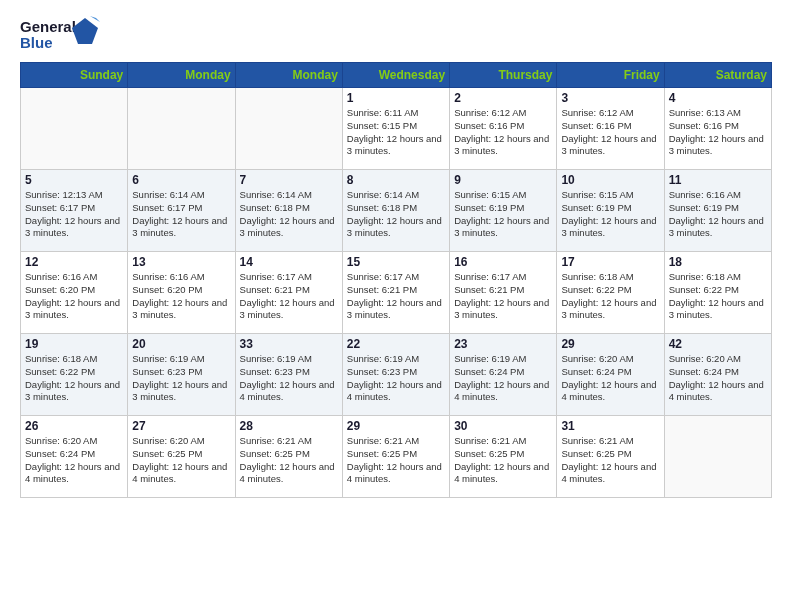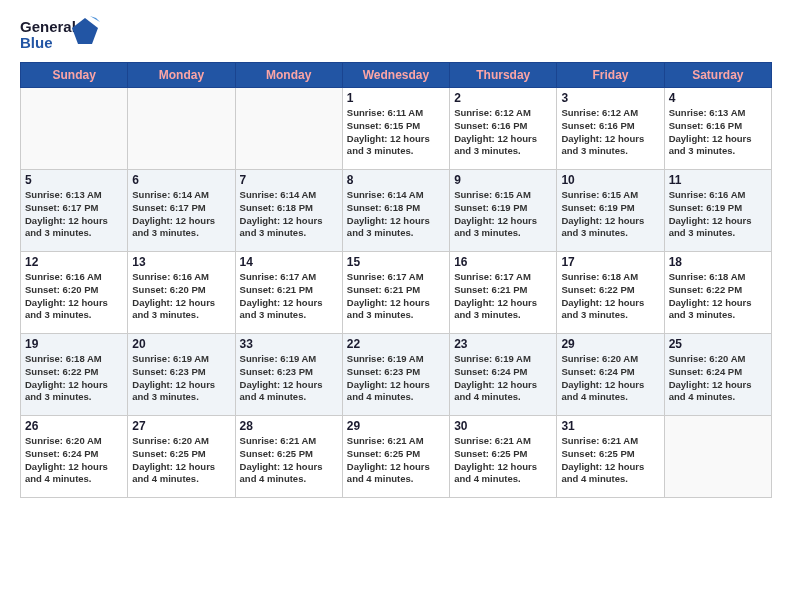--- a/index.html
+++ b/index.html
@@ -43,25 +43,25 @@
       font-size: 14px;
       color: #444;
     }
     .calendar {
       width: 100%;
       border-collapse: collapse;
       border: 1px solid #ccc;
     }
     .calendar th {
       background: #2255a4;
-      color: #fca5a5;
+      color: #84cc16;
       font-size: 12px;
       font-weight: bold;
       padding: 5px 4px;
-      text-align: center;
+      text-align: right;
       border: 1px solid #1a4490;
     }
     .calendar td {
       width: calc(100% / 7);
       vertical-align: top;
       border: 1px solid #ccc;
       padding: 3px 4px;
       background: #fff;
       min-height: 72px;
       height: 82px;
@@ -76,21 +76,20 @@
       font-size: 12px;
       font-weight: bold;
       color: #1a1a2e;
       display: block;
       margin-bottom: 2px;
     }
     .day-info {
       font-size: 9.5px;
       color: #333;
       line-height: 1.35;
-      font-weight: bold;
     }
     .empty { background: #f9f9f9 !important; }
   </style>
 </head>
 <body>
 
 <div class="page">
   <div class="header">
     <div class="logo">
       <svg class="logo-icon" viewBox="0 0 80 36" style="width: 80px; height: 36px;">
@@ -148,21 +147,21 @@
             <span class="day-num">4</span>
             <div class="day-info">Sunrise: 6:13 AM
 Sunset: 6:16 PM
 Daylight: 12 hours
 and 3 minutes.</div>
           </td>
         </tr>
         <tr>
           <td>
             <span class="day-num">5</span>
-            <div class="day-info">Sunrise: 6:13 AM
+            <div class="day-info">Sunrise: 12:13 AM
 Sunset: 6:17 PM
 Daylight: 12 hours
 and 3 minutes.</div>
           </td>
           <td>
             <span class="day-num">6</span>
             <div class="day-info">Sunrise: 6:14 AM
 Sunset: 6:17 PM
 Daylight: 12 hours
 and 3 minutes.</div>
@@ -291,21 +290,21 @@
 and 4 minutes.</div>
           </td>
           <td>
             <span class="day-num">29</span>
             <div class="day-info">Sunrise: 6:20 AM
 Sunset: 6:24 PM
 Daylight: 12 hours
 and 4 minutes.</div>
           </td>
           <td>
-            <span class="day-num">25</span>
+            <span class="day-num">42</span>
             <div class="day-info">Sunrise: 6:20 AM
 Sunset: 6:24 PM
 Daylight: 12 hours
 and 4 minutes.</div>
           </td>
         </tr>
         <tr>
           <td>
             <span class="day-num">26</span>
             <div class="day-info">Sunrise: 6:20 AM

